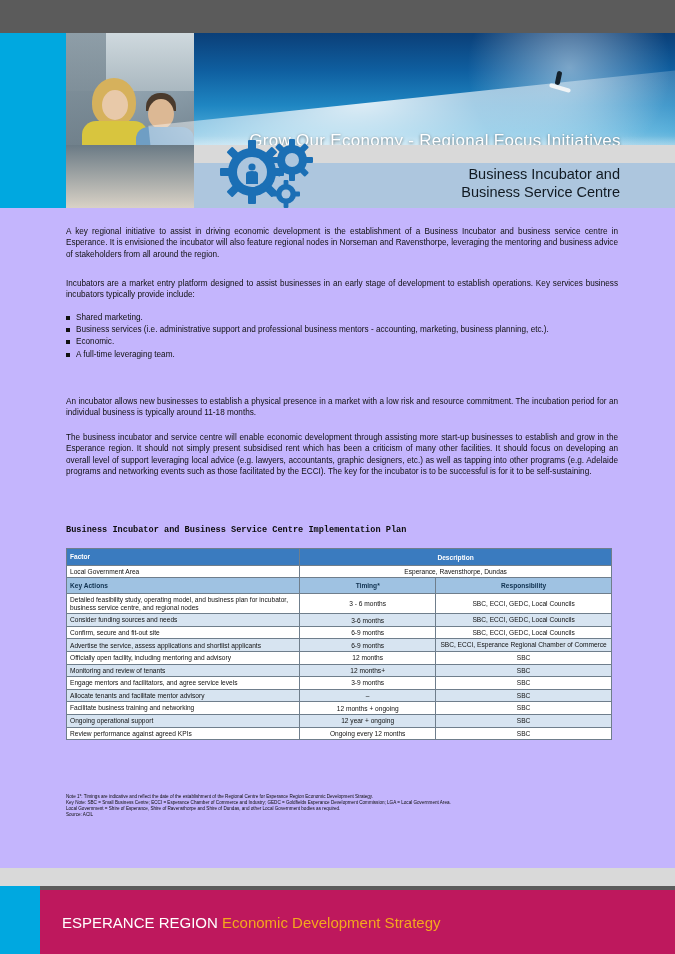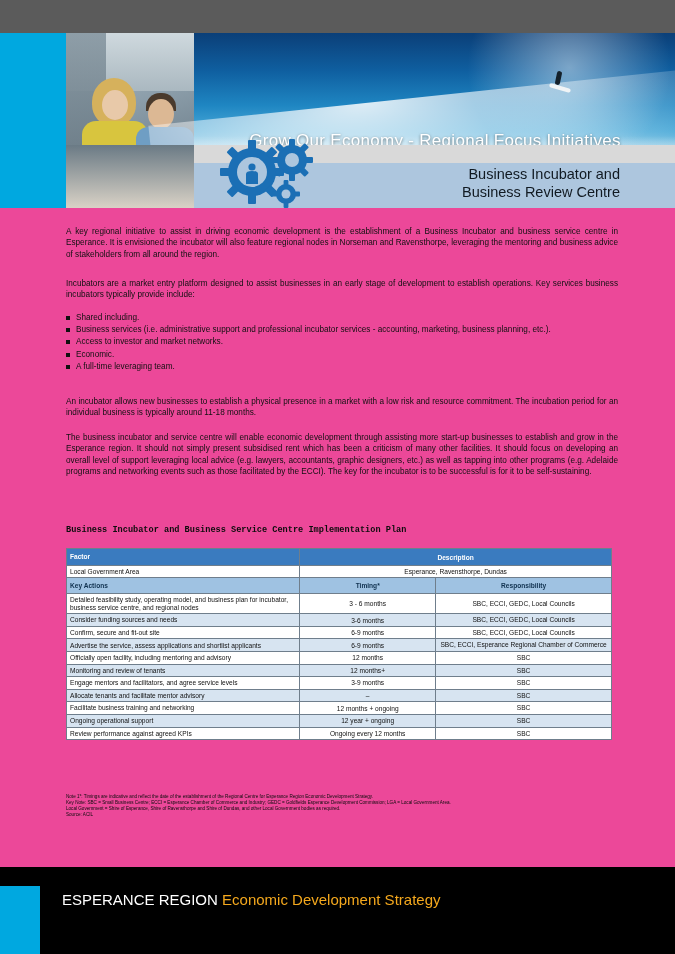--- a/index.html
+++ b/index.html
@@ -169,21 +169,21 @@
     top: 138px; left: 212px;
     width: 118px; height: 72px;
   }
 
   
   .content {
     position: absolute;
     top: 208px; left: 0;
     width: 675px;
     height: 678px;
-    background: #ec4899;
+    background: #c4b5fd;
   }
 
   .para {
     position: absolute;
     left: 66px;
     width: 552px;
     font-size: 8.2px;
     line-height: 11.4px;
     color: #101010;
     text-align: justify;
@@ -259,22 +259,22 @@
     width:552px;
     font-size:4.6px;
     line-height:6px;
     color:#0c0c0c;
   }
 
   
   .footer {
     position:absolute;
     bottom:0; left:0;
-    width:675px; height:87px;
-    background:#000000;
+    width:675px; height:64px;
+    background:#be185d;
     margin-top:16px;
   }
   .footer-cyan {
     position:absolute;
     bottom:0; left:0;
     width:40px; height:68px;
     background:#00a8e0;
   }
   .footer-text {
     position:absolute;
@@ -322,21 +322,21 @@
     <div class="hero-title">Grow Our Economy - Regional Focus Initiatives</div>
   </div>
 
   <div class="band">
     <div class="band-grey-top"></div>
     <div class="band-blue"></div>
     <div class="band-photo-cover"></div>
     <div class="band-cyan"></div>
     <div class="band-title">
       <div>Business Incubator and</div>
-      <div>Business Review Centre</div>
+      <div>Business Service Centre</div>
     </div>
   </div>
 
   <div class="gears">
     <svg width="118" height="72" viewBox="0 0 118 72" xmlns="http://www.w3.org/2000/svg">
       <g fill="#1b6fb5">
         <g transform="translate(40,34)">
           <circle cx="0" cy="0" r="24" fill="#1b6fb5"></circle>
           <circle cx="0" cy="0" r="15" fill="#adc6de"></circle>
           <g>
@@ -376,23 +376,22 @@
     </svg>
   </div>
 
   <div class="content">
 
     <div class="para" style="top:18px;">A key regional initiative to assist in driving economic development is the establishment of a Business Incubator and business service centre in Esperance. It is envisioned the incubator will also feature regional nodes in Norseman and Ravensthorpe, leveraging the mentoring and business advice of stakeholders from all around the region.</div>
 
     <div class="para" style="top:70px;">Incubators are a market entry platform designed to assist businesses in an early stage of development to establish operations. Key services business incubators typically provide include:</div>
 
     <div class="bullets" style="top:104px;">
-      <div>Shared including.</div>
-      <div>Business services (i.e. administrative support and professional incubator services - accounting, marketing, business planning, etc.).</div>
-      <div>Access to investor and market networks.</div>
+      <div>Shared marketing.</div>
+      <div>Business services (i.e. administrative support and professional business mentors - accounting, marketing, business planning, etc.).</div>
       <div>Economic.</div>
       <div>A full-time leveraging team.</div>
     </div>
 
     <div class="para" style="top:188px;">An incubator allows new businesses to establish a physical presence in a market with a low risk and resource commitment. The incubation period for an individual business is typically around 11-18 months.</div>
 
     <div class="para" style="top:224px;">The business incubator and service centre will enable economic development through assisting more start-up businesses to establish and grow in the Esperance region. It should not simply present subsidised rent which has been a criticism of many other facilities. It should focus on developing an overall level of support leveraging local advice (e.g. lawyers, accountants, graphic designers, etc.) as well as tapping into other programs (e.g. Adelaide programs and networking events such as those facilitated by the ECCI). The key for the incubator is to be successful is for it to be self-sustaining.</div>
 
     <div class="table-heading">Business Incubator and Business Service Centre Implementation Plan</div>
 

